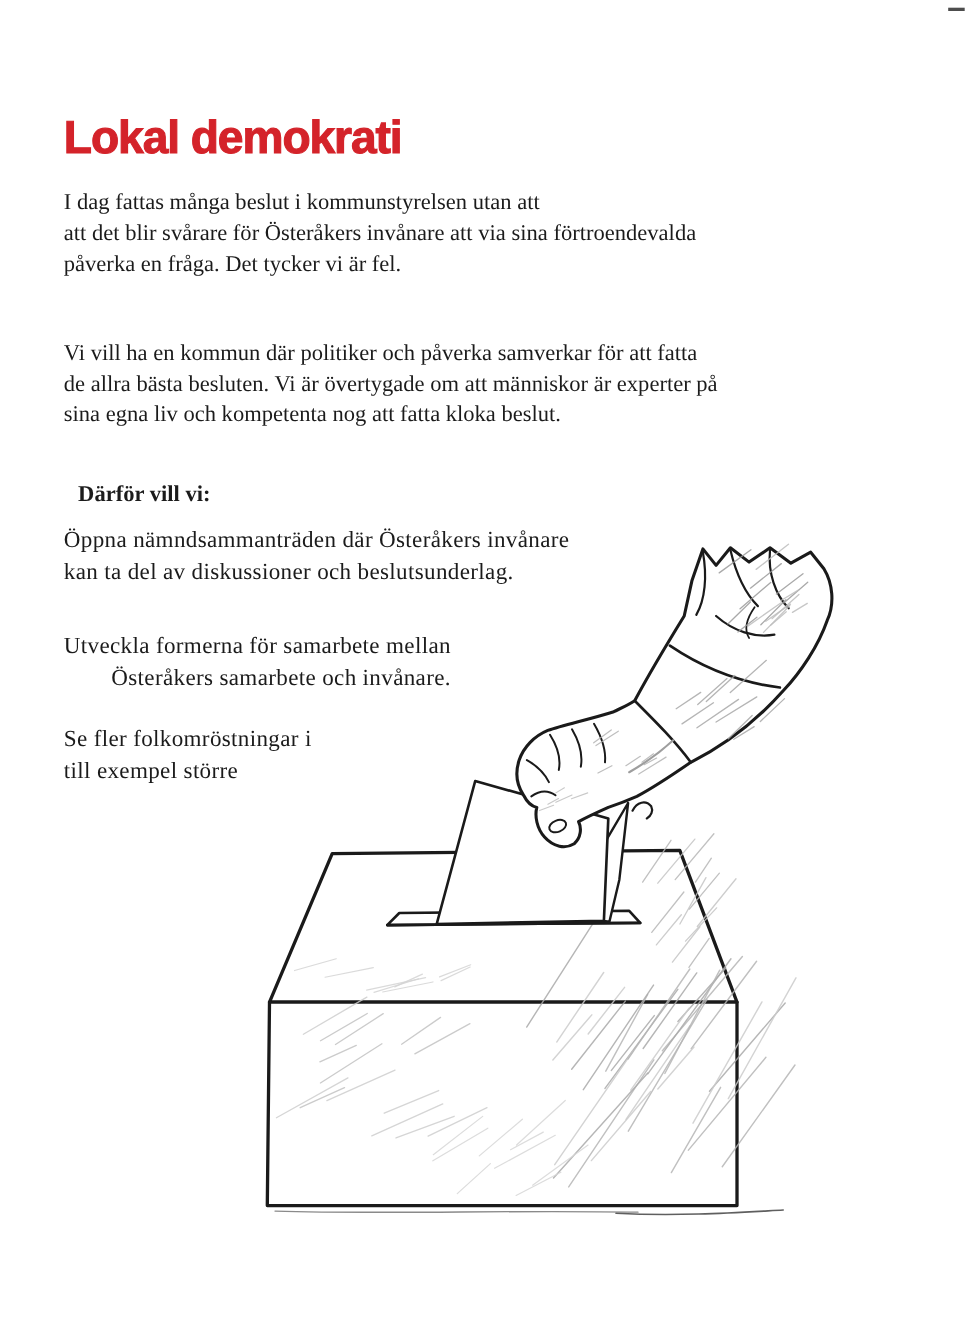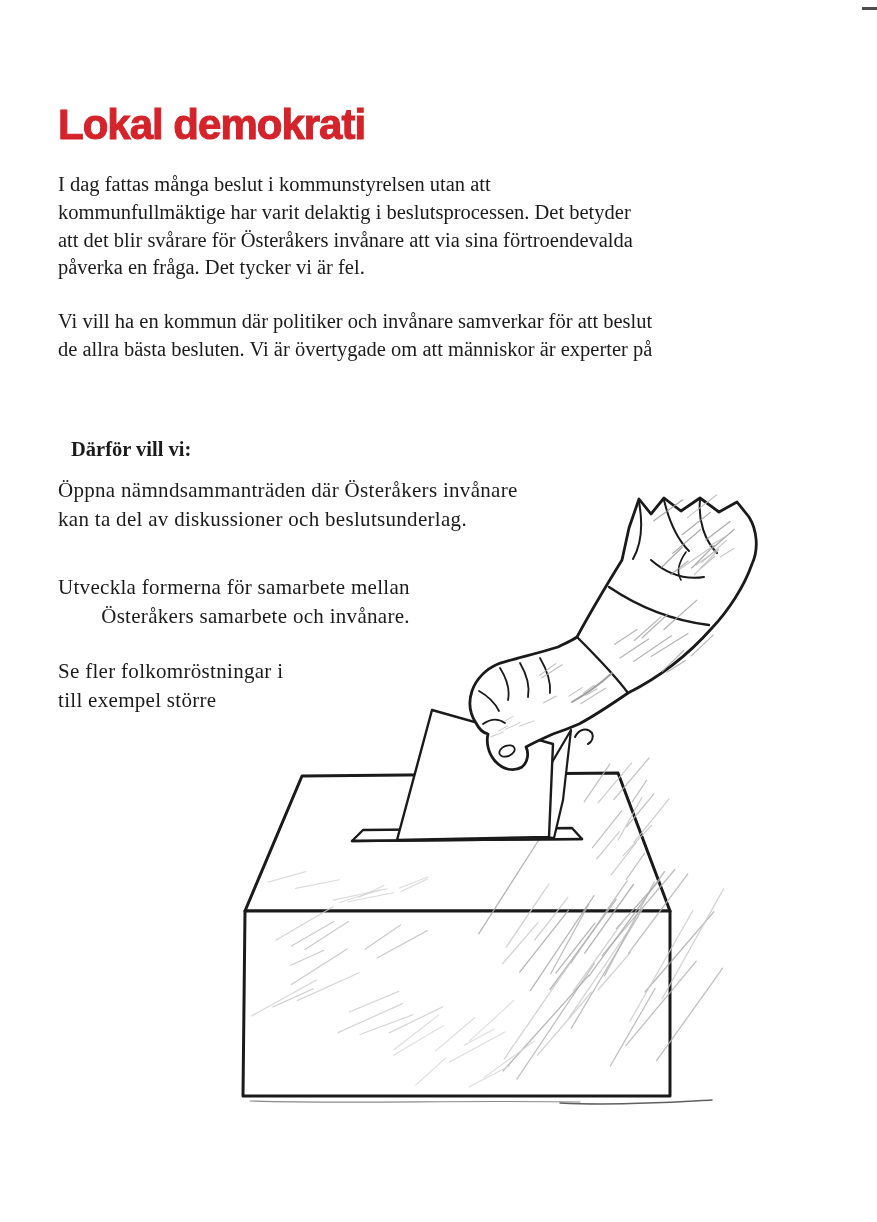--- a/index.html
+++ b/index.html
@@ -212,28 +212,28 @@
         <line x1="490.5" y1="736.9" x2="503.3" y2="732.1" stroke="#c0c0c0" stroke-width="1" stroke-linecap="round" opacity="0.85"></line>
         <line x1="505.3" y1="729.4" x2="520.0" y2="722.7" stroke="#c0c0c0" stroke-width="1" stroke-linecap="round" opacity="0.85"></line>
       </g>
   </g>
 </svg>
 
 <h1 class="page-title">Lokal demokrati</h1>
 
 <div class="para" id="p1">
   <div>I dag fattas många beslut i kommunstyrelsen utan att</div>
-  <div>kommunfullmäktige har varit delaktig i beslutsprocessen. Det betyder</div>
   <div>att det blir svårare för Österåkers invånare att via sina förtroendevalda</div>
   <div>påverka en fråga. Det tycker vi är fel.</div>
 </div>
 
 <div class="para" id="p2">
-  <div>Vi vill ha en kommun där politiker och invånare samverkar för att beslut</div>
+  <div>Vi vill ha en kommun där politiker och påverka samverkar för att fatta</div>
   <div>de allra bästa besluten. Vi är övertygade om att människor är experter på</div>
+  <div>sina egna liv och kompetenta nog att fatta kloka beslut.</div>
 </div>
 
 <div class="subhead">Därför vill vi:</div>
 
 <div class="para-light" id="b1">
   <div>Öppna nämndsammanträden där Österåkers invånare</div>
   <div>kan ta del av diskussioner och beslutsunderlag.</div>
 </div>
 
 <div class="para-light" id="b2">

